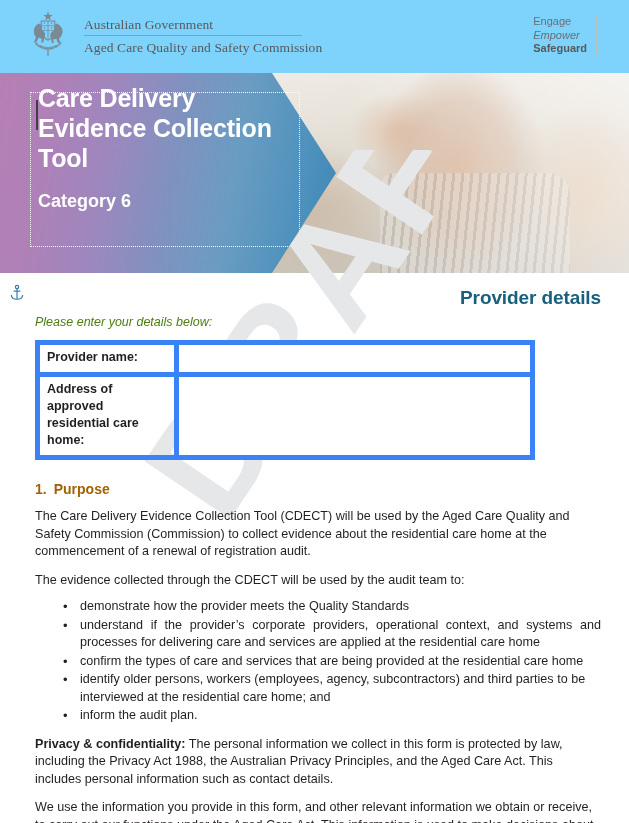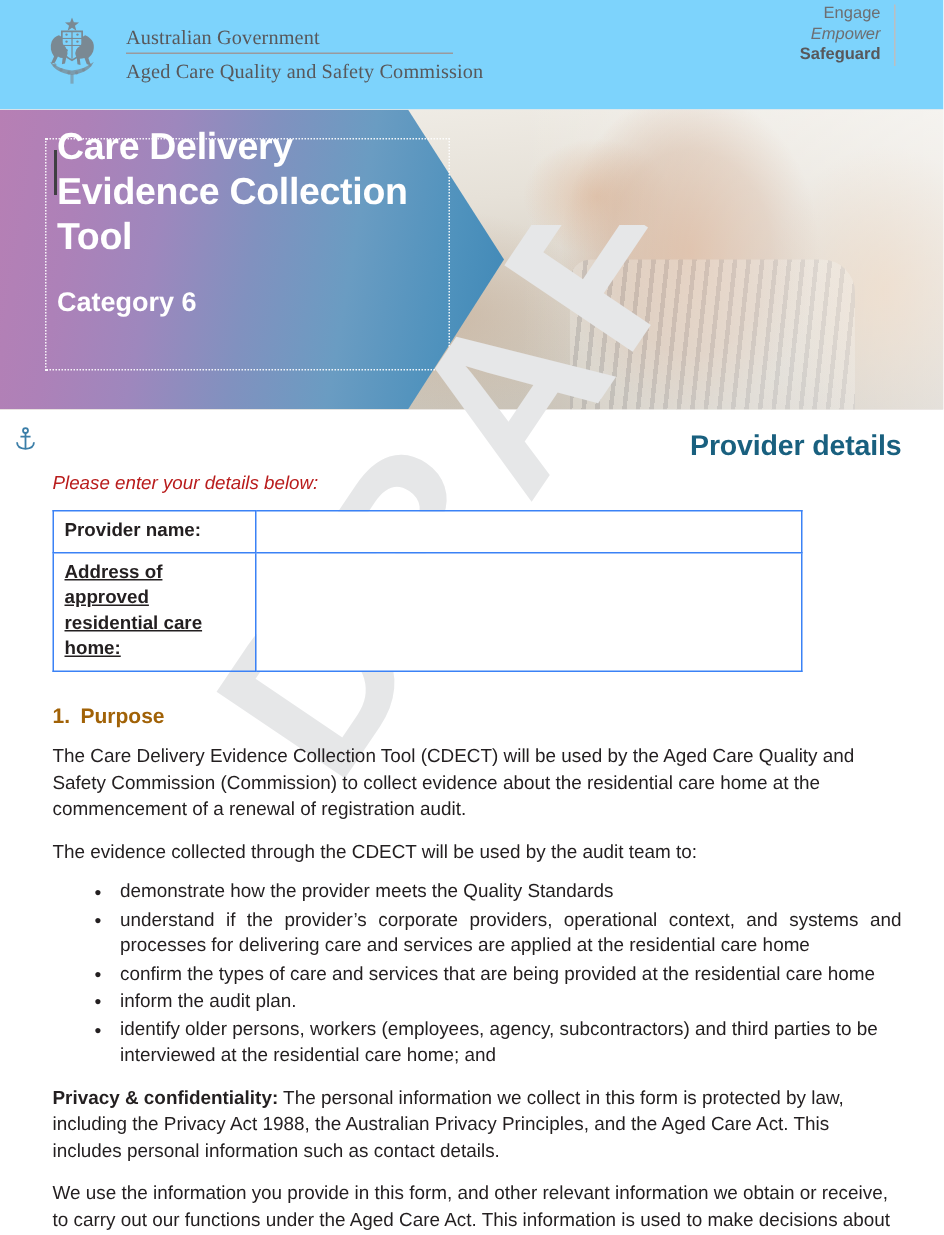--- a/index.html
+++ b/index.html
@@ -56,22 +56,22 @@
   .gov-line2 {
     font-family: "Liberation Serif", serif;
     font-size: 13.5px;
     color: #58585b;
     letter-spacing: .1px;
     line-height: 17px;
     white-space: nowrap;
   }
   .tagline {
     position: absolute;
-    right: 32px; top: 3px;
-    text-align: right;
+    right: 32px; top: 15px;
+    text-align: left;
     color: #6d6e71;
     line-height: 13.5px;
     border-right: 1px solid #bcbec0;
     padding-right: 9px;
   }
   .tagline div { font-size: 11px; }
   .tag-engage { font-weight: 400; }
   .tag-empower { font-style: italic; font-weight: 400; }
   .tag-safeguard { font-weight: bold; color: #58585b; }
 
@@ -208,44 +208,44 @@
     font-size: 19px;
     font-weight: bold;
     color: #19607f;
     letter-spacing: -.1px;
     text-align: right;
   }
   .lead-italic {
     margin: 6px 0 0 0;
     font-size: 12.5px;
     font-style: italic;
-    color: #b91c1c;
+    color: #4d7c0f;
   }
 
   
   table.provider-table {
     margin-top: 11px;
     width: 500px;
     border-collapse: collapse;
     table-layout: fixed;
   }
   table.provider-table td {
-    border: 1px solid #3b82f6;
+    border: 5px solid #3b82f6;
     padding: 4px 7px;
     vertical-align: top;
     font-size: 12.5px;
     line-height: 17px;
   }
   td.label-cell {
     width: 120px;
     font-weight: bold;
   }
   td.value-cell { background: #ffffff; }
   tr.row-name td { height: 19px; }
-  tr.row-address td { height: 70px; text-decoration: underline; }
+  tr.row-address td { height: 70px; }
 
   
   h2.purpose-heading {
     margin: 21px 0 0 0;
     font-size: 14px;
     font-weight: bold;
     color: #a16207;
   }
   h2.purpose-heading .num { margin-right: 7px; }
   p.body-para {
@@ -371,22 +371,22 @@
       <span class="num">1.</span><span>Purpose</span>
     </h2>
 
     <p class="body-para">The Care Delivery Evidence Collection Tool (CDECT) will be used by the Aged Care Quality and Safety Commission (Commission) to collect evidence about the residential care home at the commencement of a renewal of registration audit.</p>
     <p class="body-para">The evidence collected through the CDECT will be used by the audit team to:</p>
 
     <ul class="purpose-list">
       <li>demonstrate how the provider meets the Quality Standards</li>
       <li class="justified">understand if the provider’s corporate providers, operational context, and systems and processes for delivering care and services are applied at the residential care home</li>
       <li>confirm the types of care and services that are being provided at the residential care home</li>
+      <li>identify older persons, workers (employees, agency, subcontractors) and third parties to be interviewed at the residential care home; and</li>
       <li>inform the audit plan.</li>
-      <li>identify older persons, workers (employees, agency, subcontractors) and third parties to be interviewed at the residential care home; and</li>
     </ul>
 
     <p class="body-para"><span class="bold-run">Privacy &amp; confidentiality:</span><span> The personal information we collect in this form is protected by law, including the Privacy Act 1988, the Australian Privacy Principles, and the Aged Care Act. This includes personal information such as contact details.</span></p>
 
     <p class="body-para">We use the information you provide in this form, and other relevant information we obtain or receive, to carry out our functions under the Aged Care Act. This information is used to make decisions about the registration of providers and the approval of residential care homes (if applicable). This includes publication of a Provider Register.</p>
 
   </div>
 </div>
 
 </body></html>

